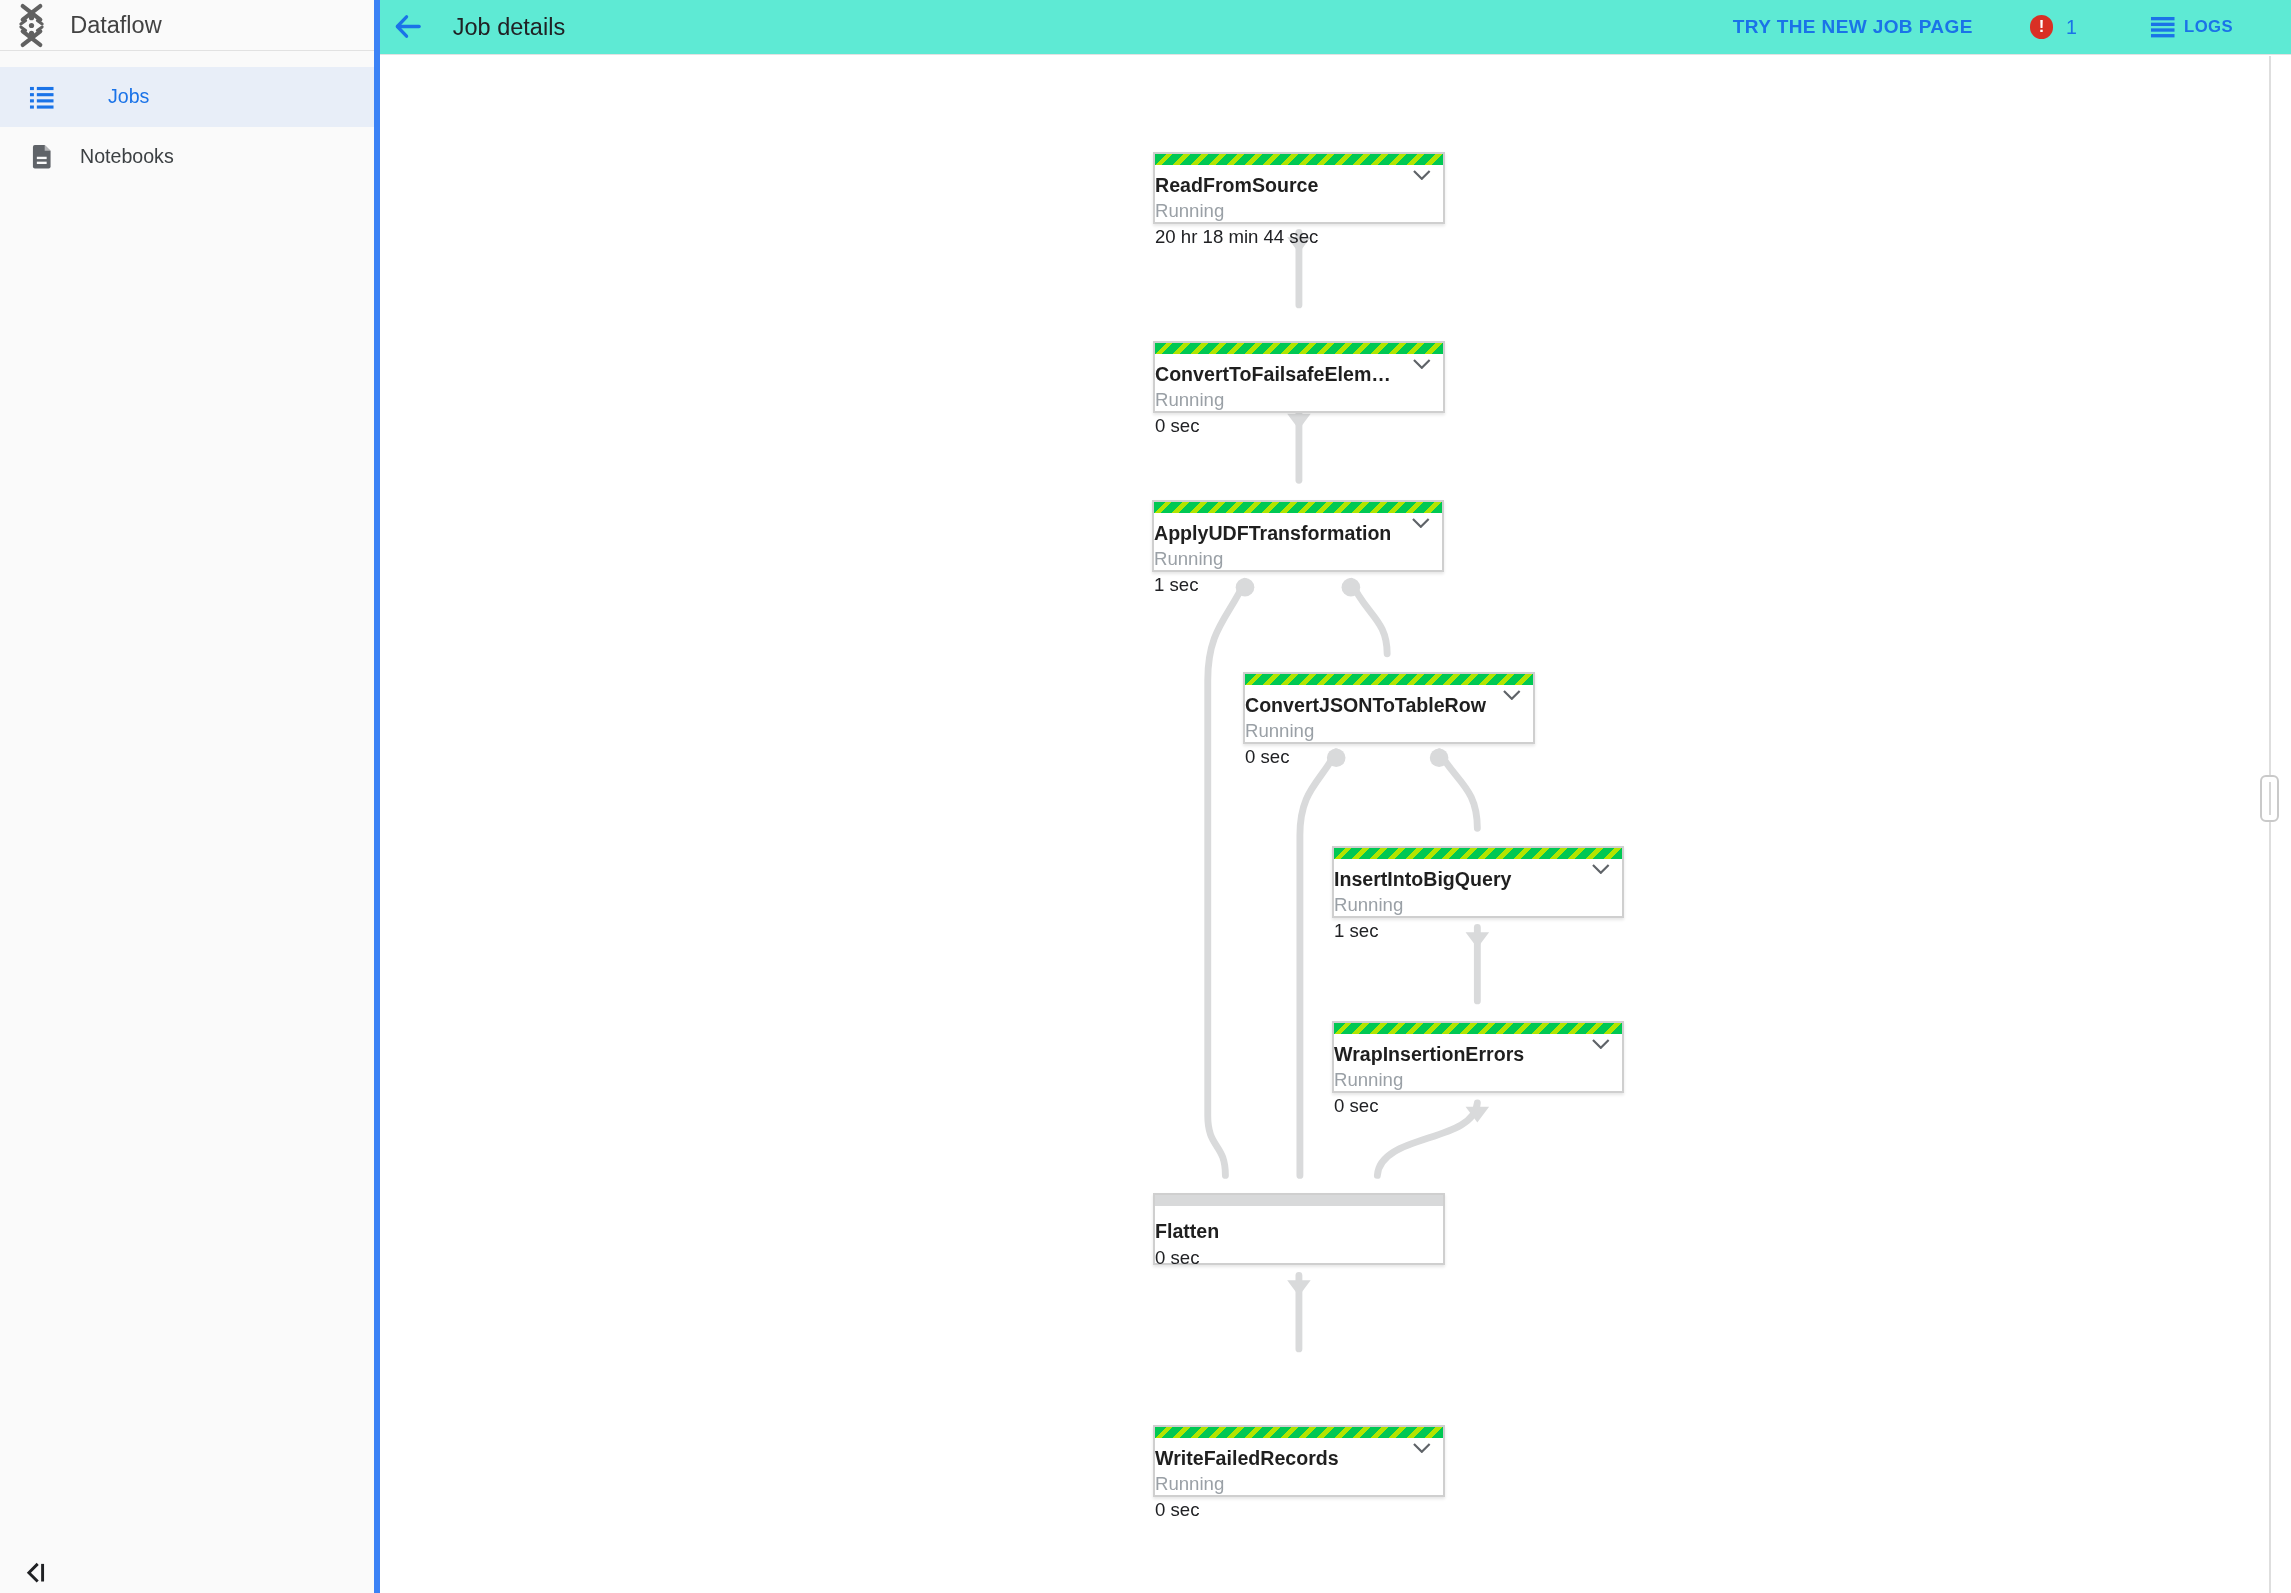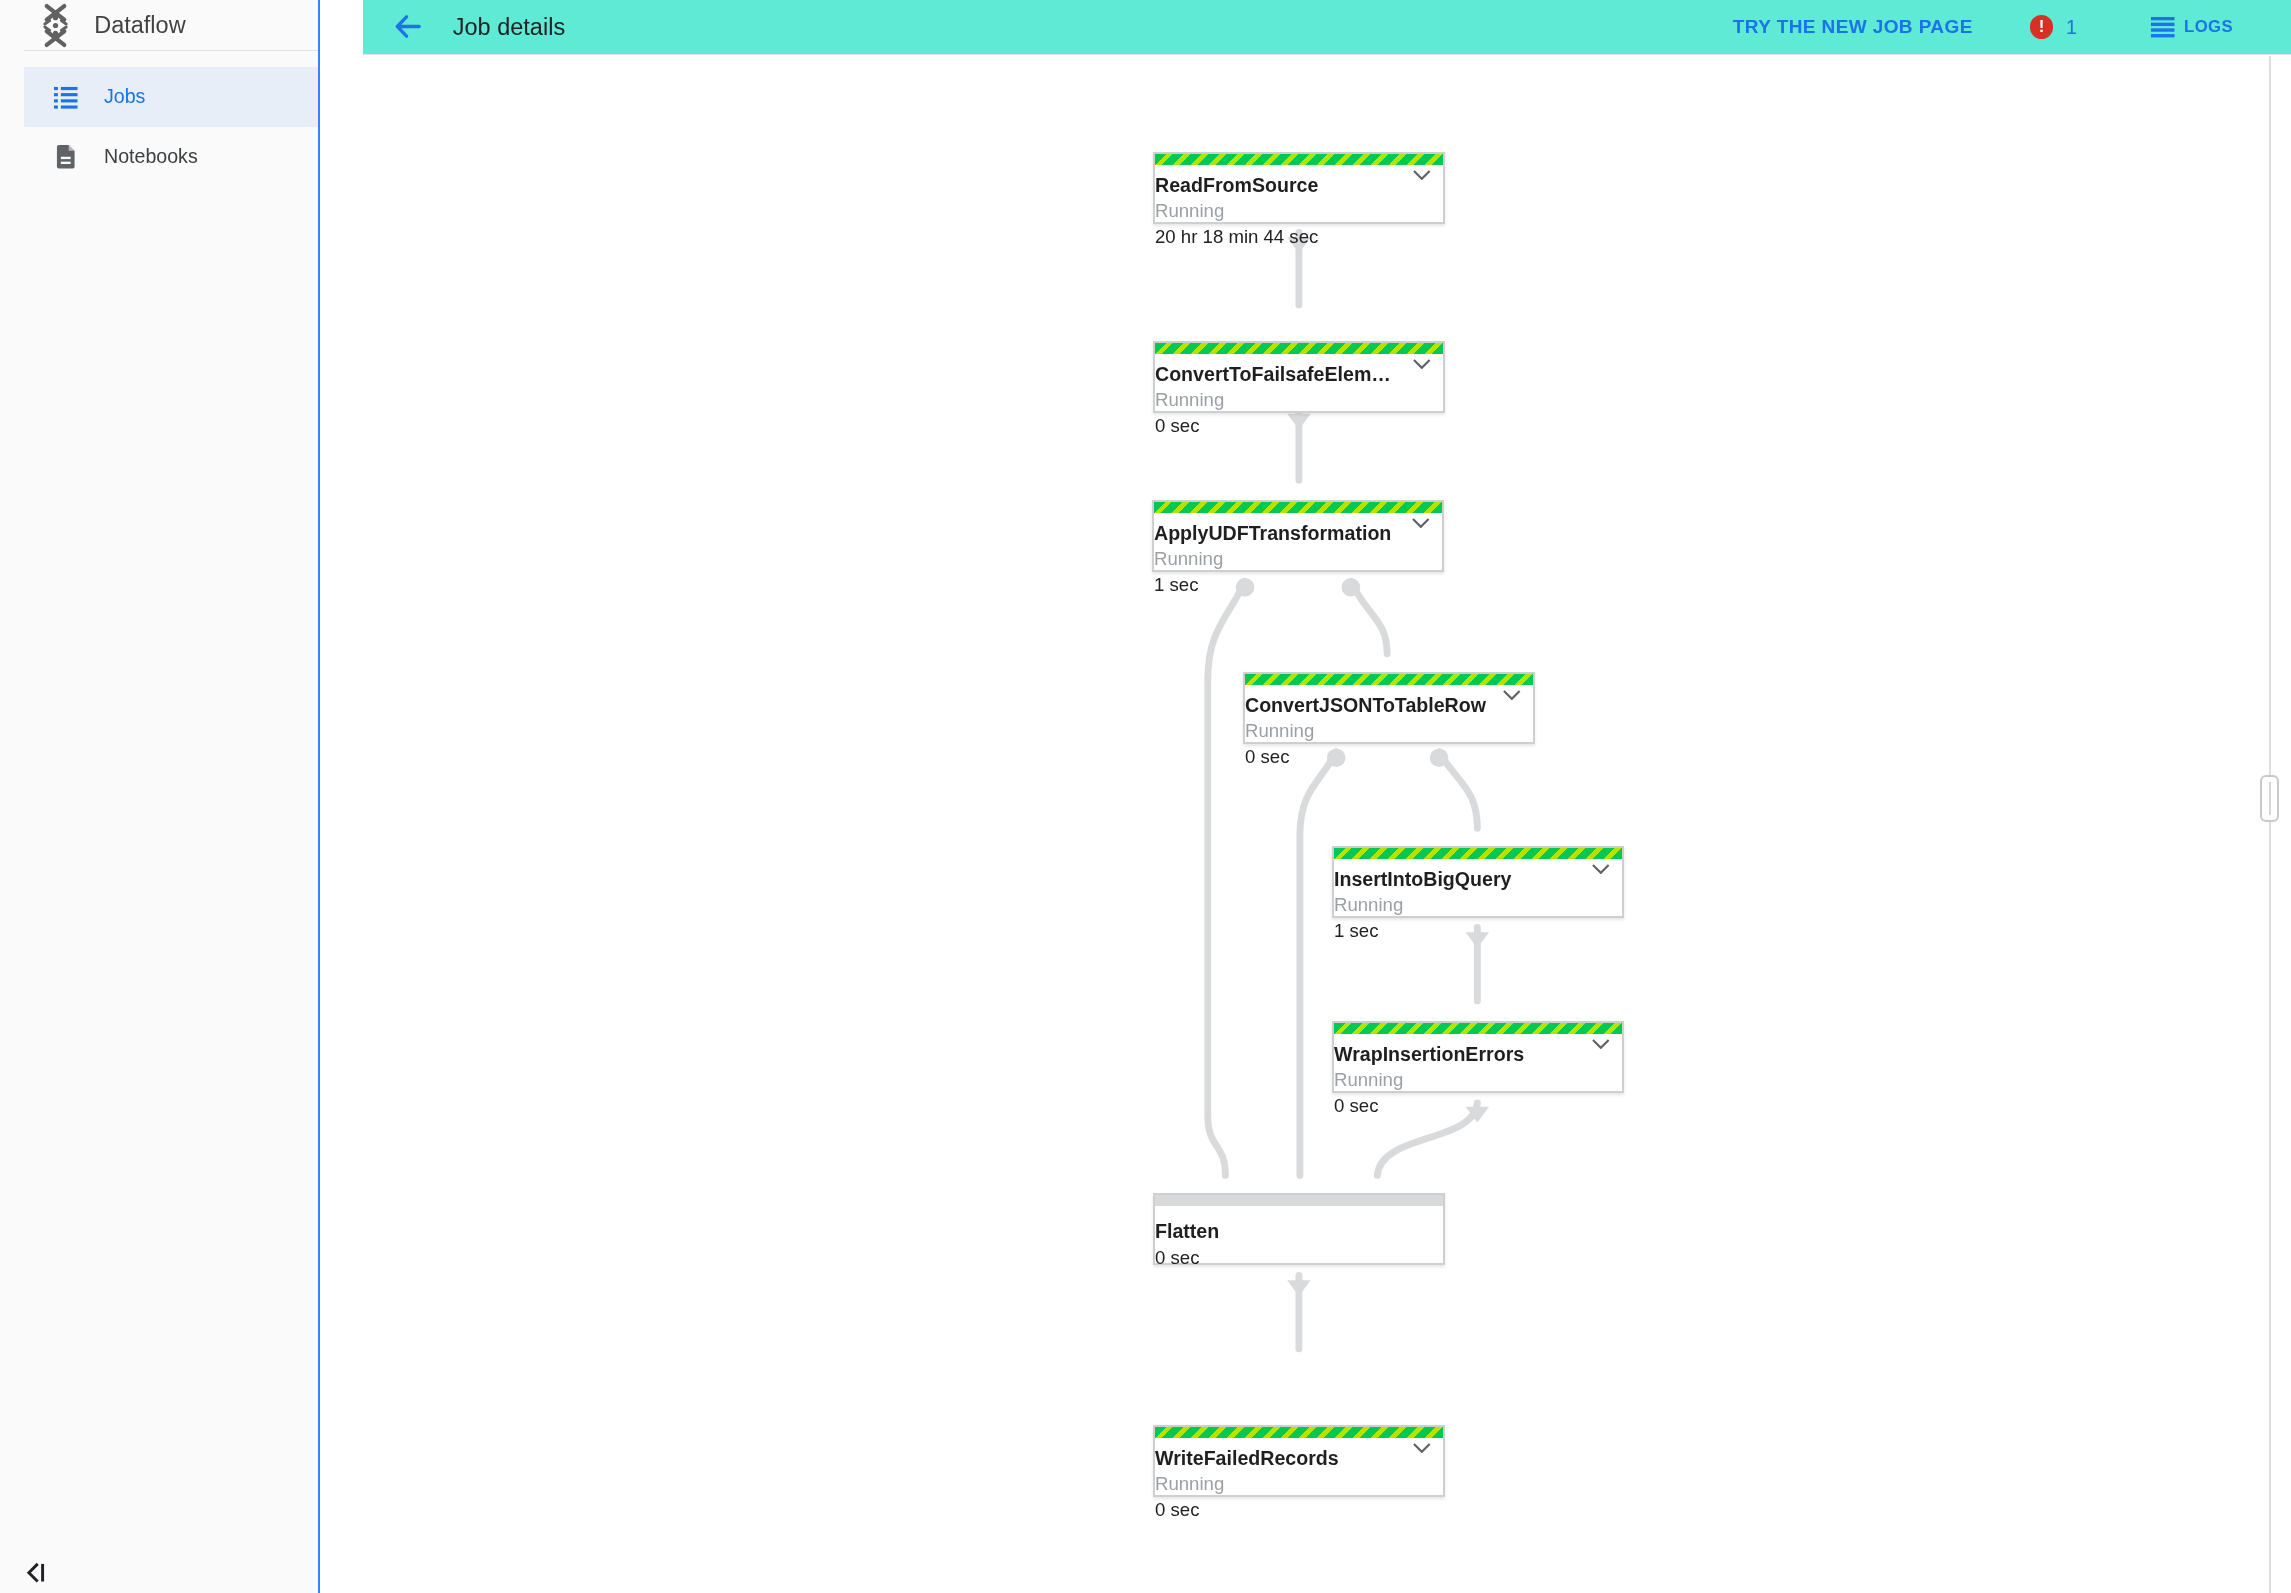--- a/index.html
+++ b/index.html
@@ -1,29 +1,29 @@
 <!DOCTYPE html>
 <html><head>
 <meta charset="utf-8">
 <style>
   html,body{margin:0;padding:0;background:#fff;}
   .page{position:relative;width:2292px;height:1594px;overflow:hidden;background:#fff;
         font-family:"Liberation Sans",sans-serif;color:#202124;}
 
   
-  .sidebar{position:absolute;left:0;top:0;width:320px;height:1594px;background:#FAFAFA;
-           border-right:2px solid #3b82f6;z-index:5;box-sizing:border-box;padding-left:24px;}
+  .sidebar{position:absolute;left:0;top:0;width:380px;height:1594px;background:#FAFAFA;
+           border-right:6px solid #3b82f6;z-index:5;box-sizing:border-box;}
   .sidebar-header{height:51px;border-bottom:1px solid #E2E2E2;display:flex;align-items:center;
                   padding-left:14.7px;box-sizing:border-box;}
   .logo{width:33px;height:45px;margin-right:22.5px;flex:0 0 auto;}
   .product-name{font-size:23.5px;color:#424242;}
   .nav{padding-top:15.7px;}
   .nav-item{height:60px;display:flex;align-items:center;padding-left:29px;font-size:19.6px;
             color:#3C4043;cursor:pointer;}
-  .nav-item.selected{background:#E8EEF8;color:#1A73E8;}
+  .nav-item.selected{background:#E8EEF8;color:#1A73E8;gap:28px;}
   .nav-icon{width:25.5px;height:25.5px;margin-right:25.5px;flex:0 0 auto;}
   .collapse-btn{position:absolute;left:23.5px;bottom:5.9px;width:29px;height:29px;background:none;
                 border:none;padding:0;cursor:pointer;}
 
   
   .main-header{position:absolute;left:363px;top:0;right:0;height:55px;background:#5eead4;
                border-bottom:1px solid #E2E2E2;display:flex;align-items:center;z-index:4;
                box-sizing:border-box;}
   .back-btn{margin-left:27.4px;width:35px;height:35px;background:none;border:none;padding:0;cursor:pointer;}
   .page-title{margin-left:27.4px;font-size:23.5px;font-weight:400;color:#202124;}

